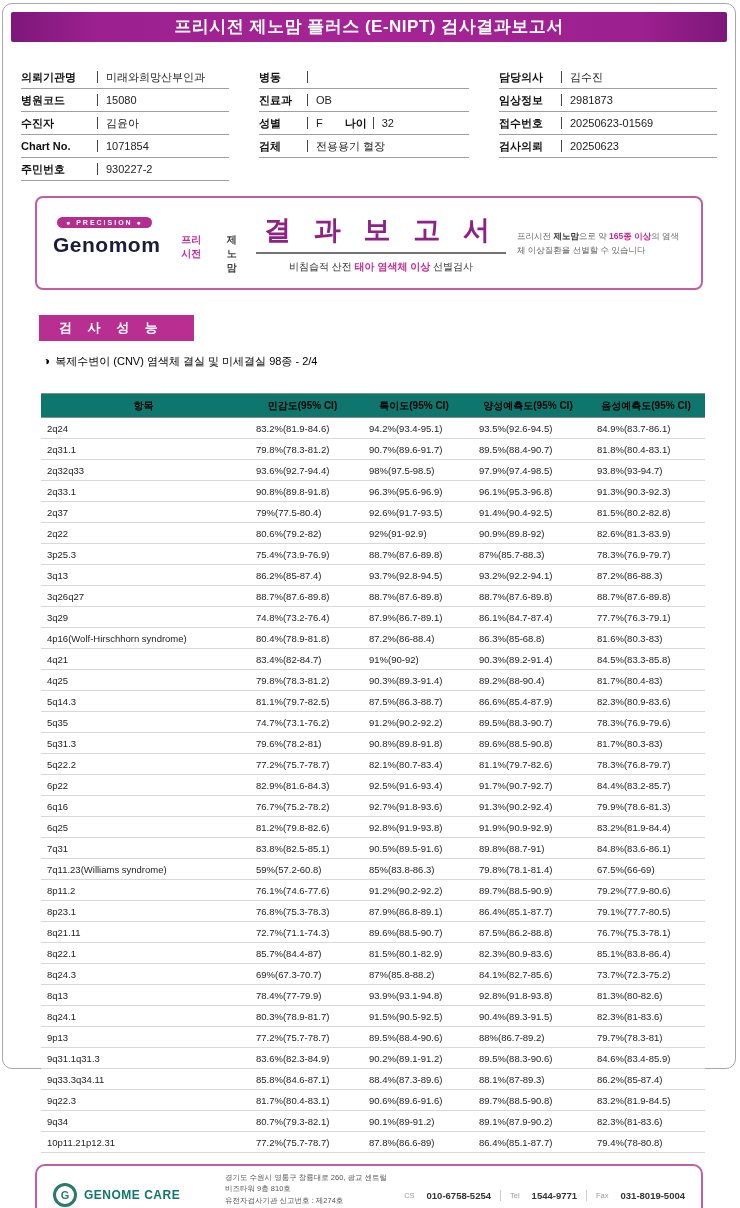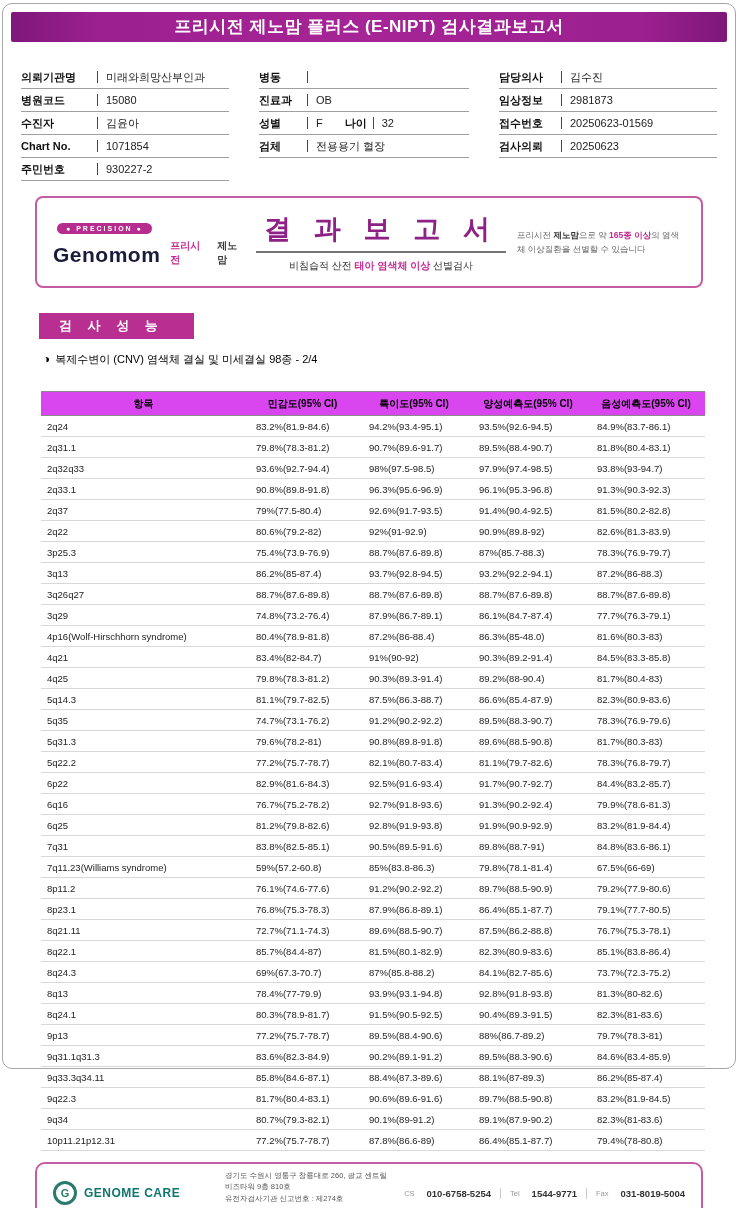--- a/index.html
+++ b/index.html
@@ -32,21 +32,21 @@
   
   .report-box{
     margin:15px 32px 0;border:2px solid #c45ca4;border-radius:8px;
     display:flex;align-items:center;padding:13px 16px;gap:10px;background:#fff;
   }
   .logo-block{width:192px;flex:none;}
   .badge{
     display:inline-block;background:#b52d8e;color:#fff;font-size:7px;font-weight:bold;
     letter-spacing:2px;padding:2px 9px;border-radius:8px;margin:0 0 5px 4px;
   }
-  .logo-row{display:flex;align-items:flex-end;gap:10px;}
+  .logo-row{display:flex;align-items:flex-start;gap:21px;}
   .logo-main{font-size:21px;font-weight:bold;color:#1b1b3a;letter-spacing:0.5px;}
   .logo-sub-hl{font-size:10px;font-weight:bold;color:#c42b92;}
   .logo-sub{font-size:10px;font-weight:bold;color:#3a3a3a;}
   .center-block{flex:1;text-align:center;}
   .report-title{
     display:inline-block;font-family:"Liberation Serif","DejaVu Serif",serif;
     font-size:27px;font-weight:bold;color:#8e2185;letter-spacing:8px;
     padding:0 8px 4px;border-bottom:2px solid #737373;
   }
   .report-subtitle{margin-top:6px;font-size:10px;color:#333;}
@@ -56,21 +56,21 @@
   
   .section-header{
     margin:25px 0 0 36px;display:inline-block;background:#b82e91;color:#fff;
     font-size:13px;font-weight:bold;letter-spacing:6px;padding:4px 30px 4px 20px;
   }
   .table-caption{margin:13px 0 24px 40px;font-size:11px;color:#000;}
   .half-circle{font-size:12px;margin-right:5px;color:#000;}
   
   table{margin:2px 38px 0;width:664px;border-collapse:collapse;table-layout:fixed;}
   thead th{
-    background:#d946ef;font-size:10px;font-weight:bold;height:23px;
+    background:#0f766e;font-size:10px;font-weight:bold;height:23px;
     border-top:1px solid #8a8a8a;border-bottom:1px solid #8a8a8a;text-align:center;color:#000;padding:0;
   }
   tbody td{
     font-size:9.5px;height:20px;border-bottom:1px solid #d8d8d8;color:#222;
     text-align:left;padding:0 0 0 10px;white-space:nowrap;overflow:hidden;
   }
   tbody td:first-child{padding-left:6px;}
   
   .footer-box{
     margin:11px 32px 0;border:2px solid #c45ca4;border-radius:10px;height:58px;
@@ -287,21 +287,21 @@
           <td>3q29</td>
           <td>74.8%(73.2-76.4)</td>
           <td>87.9%(86.7-89.1)</td>
           <td>86.1%(84.7-87.4)</td>
           <td>77.7%(76.3-79.1)</td>
         </tr>
         <tr>
           <td>4p16(Wolf-Hirschhorn syndrome)</td>
           <td>80.4%(78.9-81.8)</td>
           <td>87.2%(86-88.4)</td>
-          <td>86.3%(85-48.0)</td>
+          <td>86.3%(85-68.8)</td>
           <td>81.6%(80.3-83)</td>
         </tr>
         <tr>
           <td>4q21</td>
           <td>83.4%(82-84.7)</td>
           <td>91%(90-92)</td>
           <td>90.3%(89.2-91.4)</td>
           <td>84.5%(83.3-85.8)</td>
         </tr>
         <tr>

